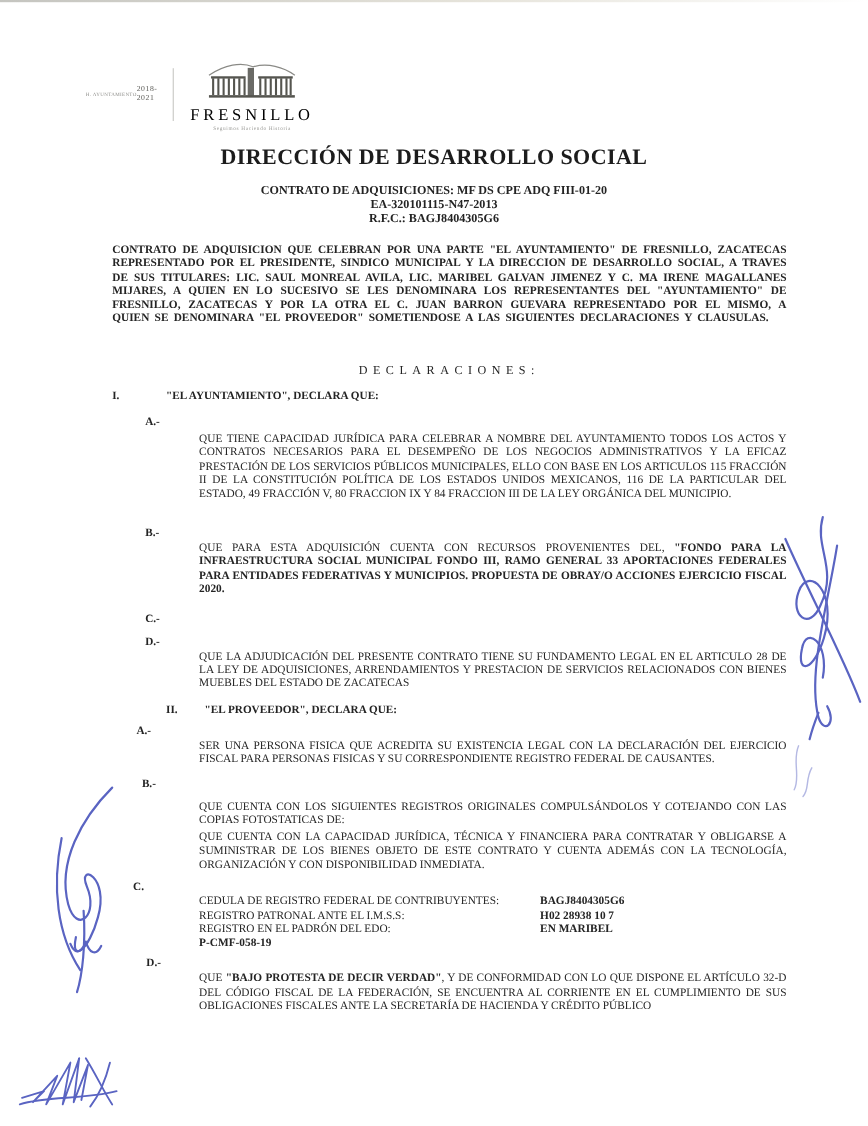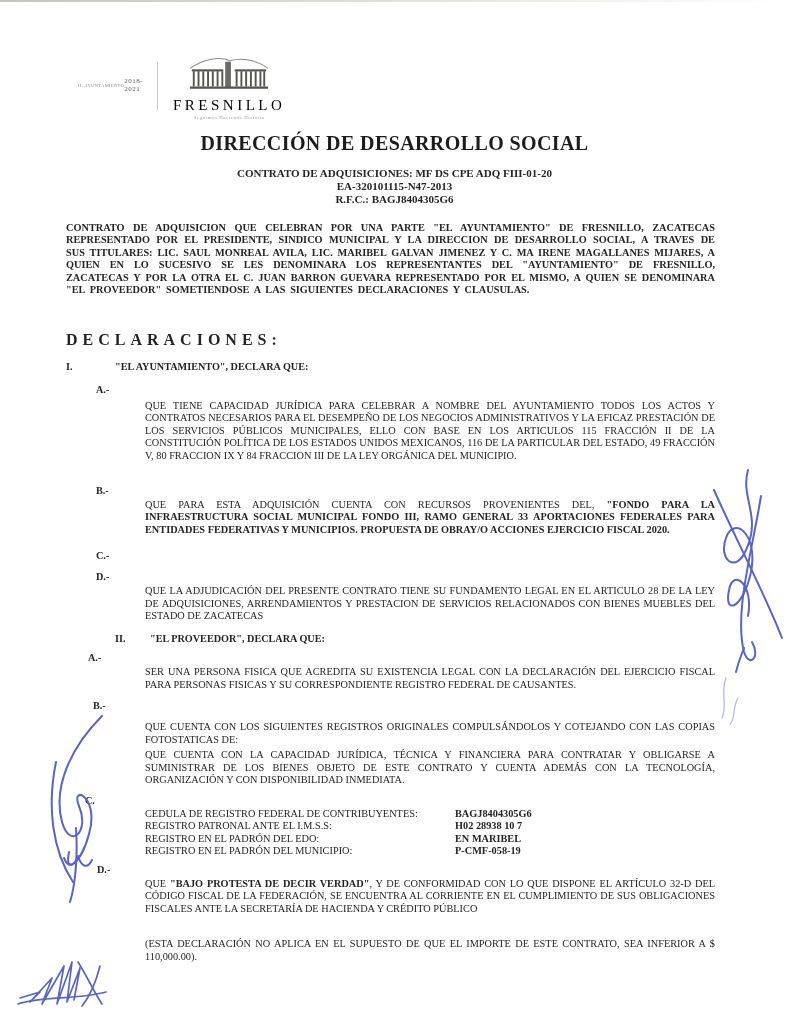--- a/index.html
+++ b/index.html
@@ -19,24 +19,24 @@
   .crest-org{font-size:4.6px;color:#8a8a86;letter-spacing:.3px;margin-top:2px;white-space:nowrap;}
   .crest-years{font-size:7px;color:#5a5a56;margin-top:1px;letter-spacing:.5px;}
   .hdr-divider{width:1px;height:48px;background:#c8c8c4;margin-top:8px;}
   .brand{display:flex;flex-direction:column;align-items:center;margin-top:2px;}
   .brand-name{font-size:15px;color:#000000;letter-spacing:3.5px;margin-top:1px;font-weight:normal;}
   .brand-tagline{font-size:4.8px;color:#9a9a96;letter-spacing:.6px;margin-top:1px;}
   
   .doc-title{text-align:center;font-weight:bold;font-size:20px;letter-spacing:.4px;color:#1c1c1c;margin-top:0;}
   .contract-ref{text-align:center;font-weight:bold;font-size:11px;line-height:13px;color:#242424;margin-top:12px;}
   
-  .body-col{padding:0 74px 0 66px;}
+  .body-col{padding:0 74px 0 102px;}
   .para{font-size:10.3px;line-height:12.4px;text-align:justify;}
   .intro{margin-top:16px;font-weight:bold;word-spacing:2.2px;min-height:86px;}
-  .decl-heading{text-align:left;font-weight:bold;font-size:16px;letter-spacing:5px;margin-top:23px;}
+  .decl-heading{text-align:center;font-weight:normal;font-size:11px;letter-spacing:5px;margin-top:23px;}
   .sec-heading{display:flex;font-weight:bold;font-size:10.2px;}
   .sec-heading .num{flex:0 0 49px;}
   .sec-heading.lvl2 .ind{flex:0 0 49px;}
   .sec-heading.lvl2 .num{flex:0 0 35px;}
   .sec1-heading{margin-top:12px;}
   .sec2-heading{margin-top:11px;}
   .letter{font-weight:bold;font-size:10.2px;margin-left:30px;}
   .item-body{margin-left:79px;}
   .mh25{min-height:25px;}.mh37{min-height:37px;}.mh62{min-height:62px;}
   .registry{margin-left:79px;margin-top:2px;font-size:10.3px;line-height:12.6px;}
@@ -149,29 +149,27 @@
     </div>
     <div class="reg-row">
       <span class="reg-label">REGISTRO PATRONAL ANTE EL I.M.S.S:</span>
       <span class="reg-value">H02 28938 10 7</span>
     </div>
     <div class="reg-row">
       <span class="reg-label">REGISTRO EN EL PADRÓN DEL EDO:</span>
       <span class="reg-value">EN MARIBEL</span>
     </div>
     <div class="reg-row">
-      <span class="reg-label">REGISTRO EN EL PADRÓN DEL MUNICIPIO:</span>
       <span class="reg-value">P-CMF-058-19</span>
     </div>
   </div>
 
   <div class="letter" style="margin-top:6px;margin-left:31px">D.-</div>
   <div class="para item-body mh37" style="margin-top:3px"><span>QUE </span><span style="font-weight:bold">"BAJO PROTESTA DE DECIR VERDAD"</span><span>, Y DE CONFORMIDAD CON LO QUE DISPONE EL ARTÍCULO 32-D DEL CÓDIGO FISCAL DE LA FEDERACIÓN, SE ENCUENTRA AL CORRIENTE EN EL CUMPLIMIENTO DE SUS OBLIGACIONES FISCALES ANTE LA SECRETARÍA DE HACIENDA Y CRÉDITO PÚBLICO</span></div>
 
-  <div class="para footnote">(ESTA DECLARACIÓN NO APLICA EN EL SUPUESTO DE QUE EL IMPORTE DE ESTE CONTRATO, SEA INFERIOR A $ 110,000.00).</div>
 </div>
 
 <svg class="ink" style="left:688px;top:462px" width="100" height="266" viewBox="0 0 100 266">
   <g stroke-width="2">
     <path d="M60 8 C52 36 74 54 58 88 C48 112 30 98 38 76 C46 52 74 74 61 118 C52 148 36 152 41 128 C45 106 66 122 60 154"></path>
     <path d="M26 28 C48 78 78 134 94 176"></path>
     <path d="M73 34 C64 90 46 150 56 190 C61 206 73 196 64 180"></path>
     <path d="M56 186 C52 196 50 202 48 210"></path>
   </g>
   <g stroke-width="1.3" opacity=".45">

